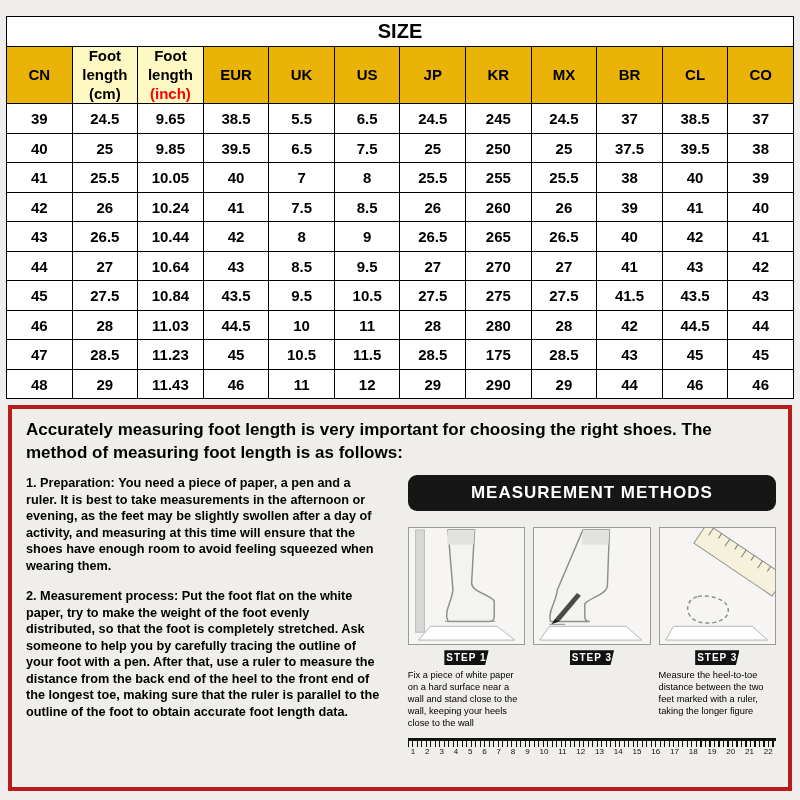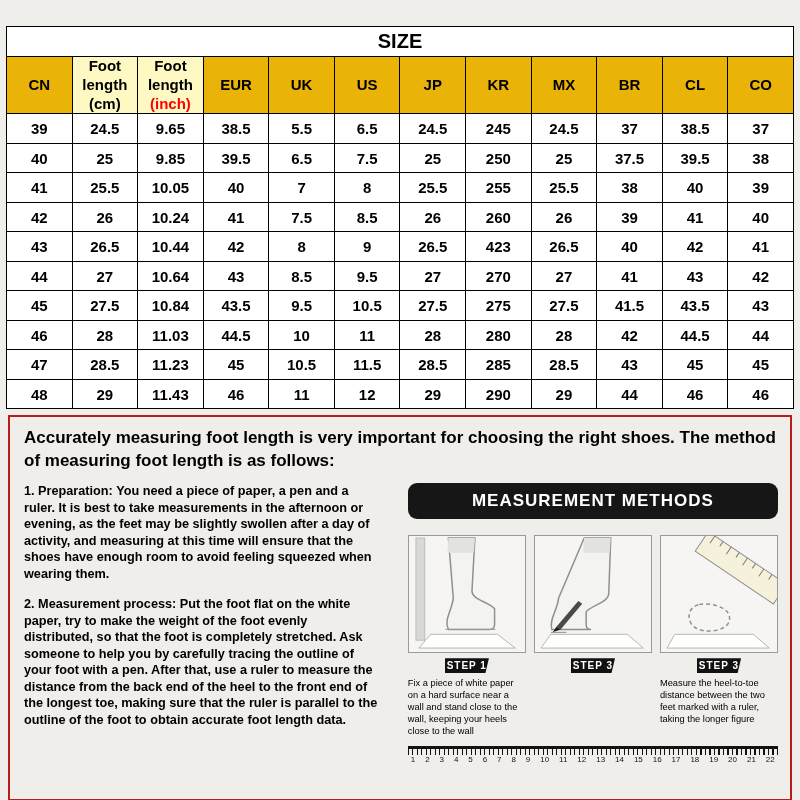--- a/index.html
+++ b/index.html
@@ -4,21 +4,21 @@
 <style>
   * { box-sizing: border-box; margin: 0; padding: 0; }
   html, body { width: 800px; height: 800px; overflow: hidden; }
   body {
     background: #f0eeeb;
     font-family: "Liberation Sans", sans-serif;
     color: #000;
   }
 
   
-  .table-wrap { padding: 8px 6px 0 6px; margin-top: 18px; }
+  .table-wrap { padding: 16px 6px 0 6px; }
   table.size-table {
     width: 100%;
     border-collapse: collapse;
     table-layout: fixed;
     background: #fff;
     font-weight: bold;
   }
   table.size-table th, table.size-table td {
     border: 1.5px solid #000;
     text-align: center;
@@ -29,21 +29,21 @@
   tr.header-row th.hl { background: #fef9c3; }
   tr.header-row th .sub.red { color: #ff0000; }
   table.size-table td { height: 29.5px; font-size: 15px; }
   tr.header-row th:nth-child(1) { width: 6%; }
   tr.header-row th:nth-child(2) { width: 14.5%; }
   tr.header-row th:nth-child(3) { width: 14.5%; }
 
   
   .info-box {
     margin: 6px 8px 8px 8px;
-    border: 2px solid #b91c1c;
+    border: 4px solid #b91c1c;
     padding: 10px 12px 10px 14px;
     min-height: 386px;
     background: #f0eeeb;
   }
   .heading {
     font-size: 17px;
     font-weight: bold;
     line-height: 1.35;
     margin-bottom: 10px;
   }
@@ -218,21 +218,21 @@
             <td>40</td>
           </tr>
           <tr>
             <td>43</td>
             <td>26.5</td>
             <td>10.44</td>
             <td>42</td>
             <td>8</td>
             <td>9</td>
             <td>26.5</td>
-            <td>423</td>
+            <td>265</td>
             <td>26.5</td>
             <td>40</td>
             <td>42</td>
             <td>41</td>
           </tr>
           <tr>
             <td>44</td>
             <td>27</td>
             <td>10.64</td>
             <td>43</td>
@@ -274,21 +274,21 @@
             <td>44</td>
           </tr>
           <tr>
             <td>47</td>
             <td>28.5</td>
             <td>11.23</td>
             <td>45</td>
             <td>10.5</td>
             <td>11.5</td>
             <td>28.5</td>
-            <td>285</td>
+            <td>175</td>
             <td>28.5</td>
             <td>43</td>
             <td>45</td>
             <td>45</td>
           </tr>
           <tr>
             <td>48</td>
             <td>29</td>
             <td>11.43</td>
             <td>46</td>

